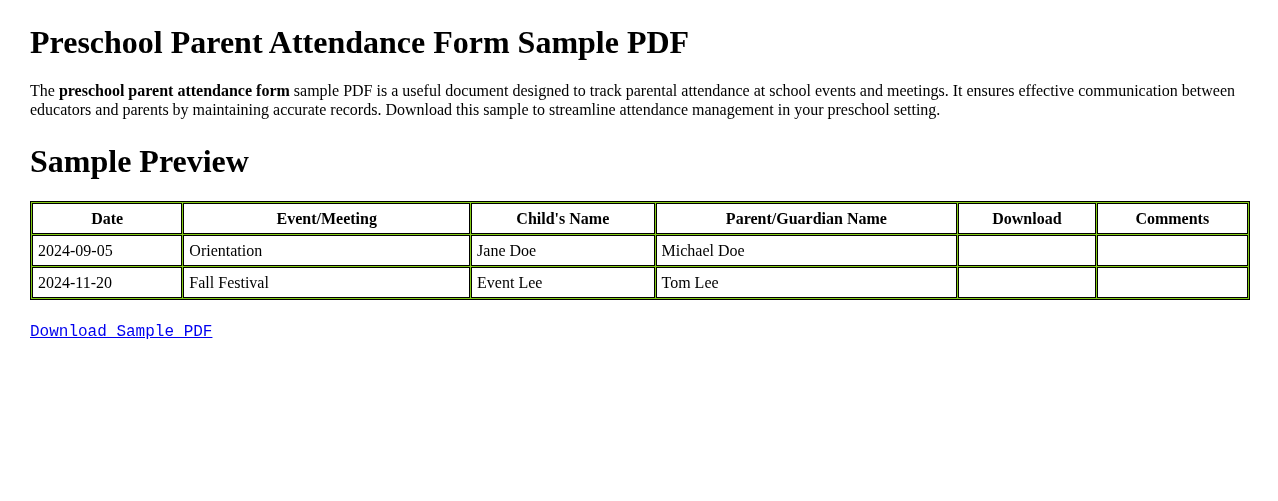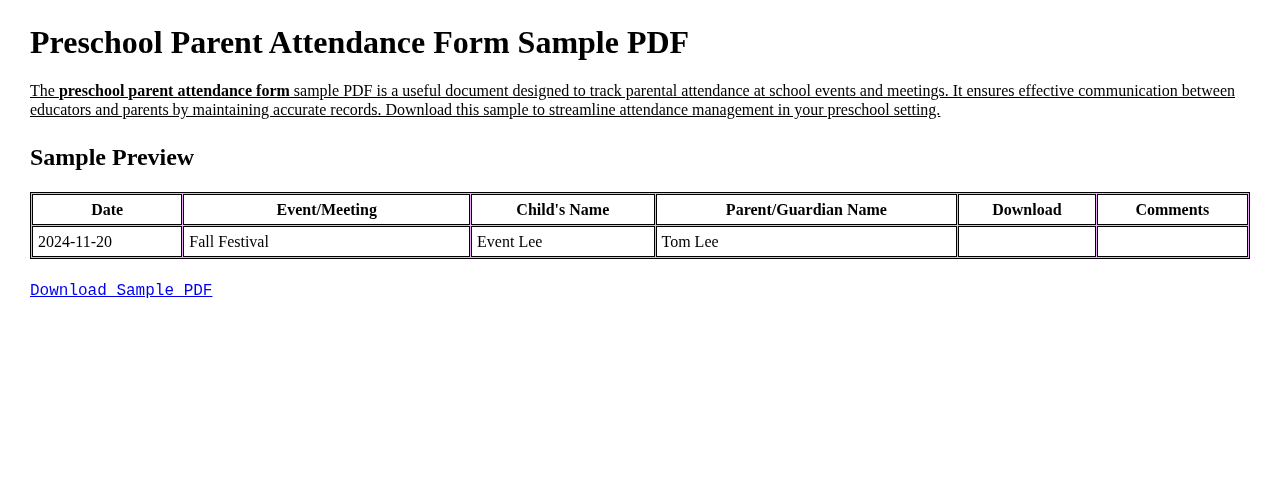--- a/index.html
+++ b/index.html
@@ -21,35 +21,34 @@
   h1.doc-title {
     font-size: 32px;
     font-weight: bold;
     margin: 24px 0 20px 0;
     line-height: 1.15;
   }
   p.intro {
     margin: 0 4px 0 0;
     max-width: 1208px;
     line-height: 19px;
-    text-decoration: underline;
   }
   h2.section-heading {
-    font-size: 24px;
+    font-size: 32px;
     font-weight: bold;
     margin: 25px 0 22px 0;
     line-height: 1.1;
   }
   table.attendance {
     width: 1220px;
     table-layout: fixed;
     border-collapse: separate;
     border-spacing: 1px;
     border: 1px solid #000000;
-    background: #f0abfc;
+    background: #84cc16;
   }
   table.attendance th,
   table.attendance td {
     border: 1px solid #000000;
     padding: 5px 5px;
     font-size: 16px;
     line-height: 19px;
     overflow: hidden;
     white-space: nowrap;
     background: #ffffff;
@@ -102,20 +101,28 @@
         <th>Date</th>
         <th>Event/Meeting</th>
         <th>Child's Name</th>
         <th>Parent/Guardian Name</th>
         <th>Download</th>
         <th>Comments</th>
       </tr>
     </thead>
     <tbody>
       <tr>
+        <td>2024-09-05</td>
+        <td>Orientation</td>
+        <td>Jane Doe</td>
+        <td>Michael Doe</td>
+        <td></td>
+        <td></td>
+      </tr>
+      <tr>
         <td>2024-11-20</td>
         <td>Fall Festival</td>
         <td>Event Lee</td>
         <td>Tom Lee</td>
         <td></td>
         <td></td>
       </tr>
     </tbody>
   </table>
 

